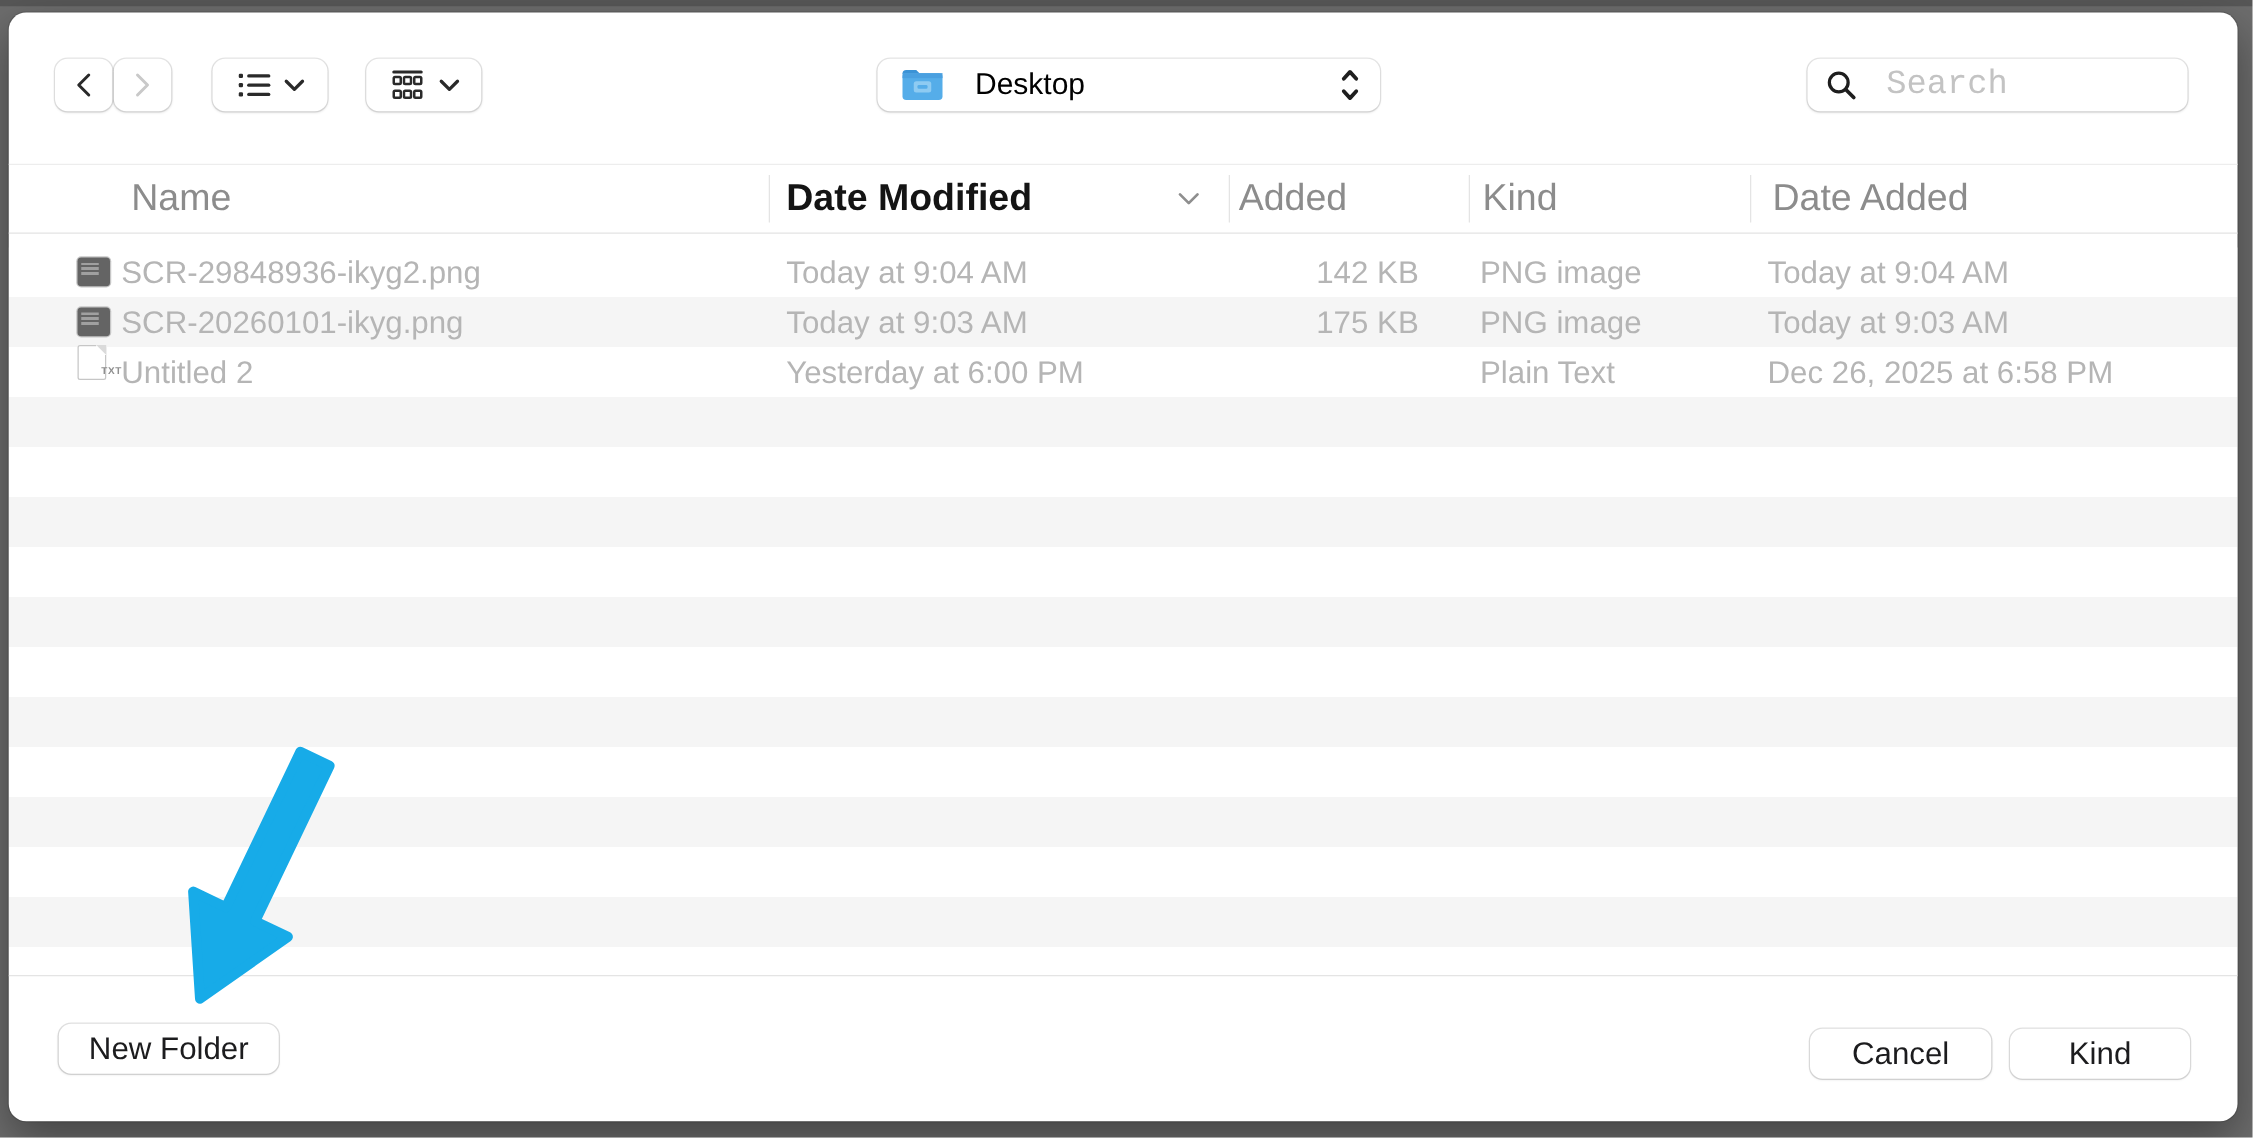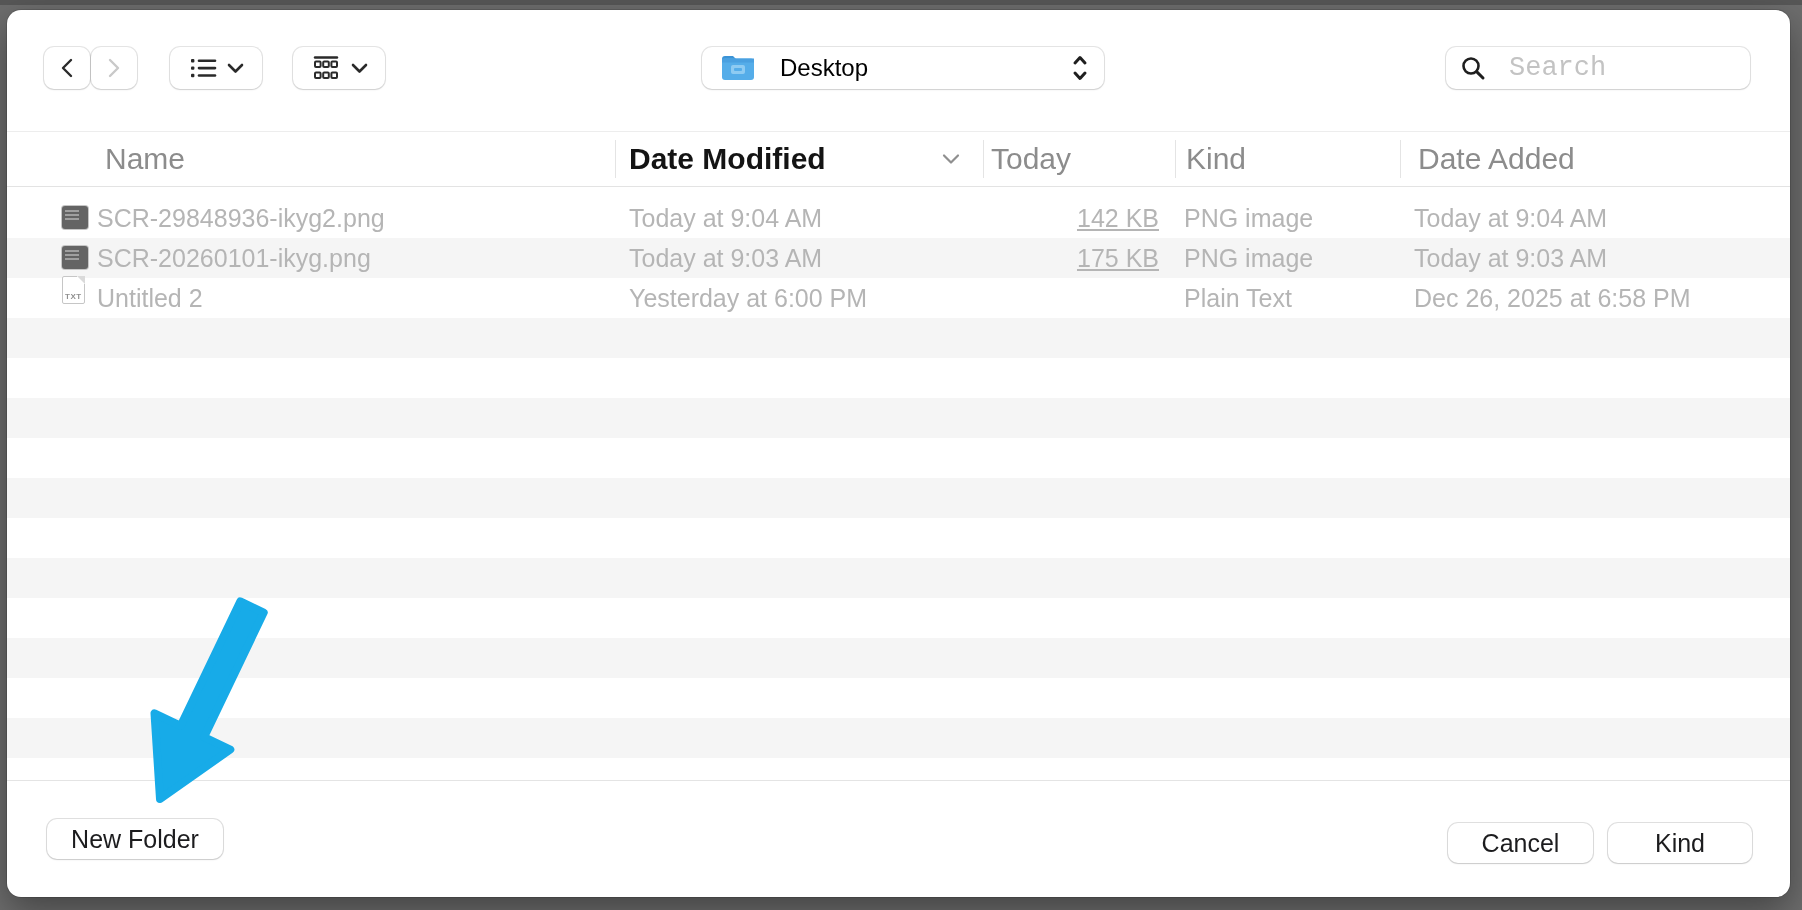--- a/index.html
+++ b/index.html
@@ -53,36 +53,36 @@
   
   .list{ position:absolute; left:0; top:177px; width:100%; height:593px; overflow:hidden; }
   .stripes{
     position:absolute; left:0; top:11px; width:100%; height:582px;
     background:repeating-linear-gradient(to bottom,#ffffff 0 40px,#f5f5f5 40px 80px);
   }
   .filerow{ position:absolute; left:0; width:100%; height:40px; font-size:25px; color:#b5b5b5; }
   .cell{ position:absolute; top:0; height:40px; display:flex; align-items:center; white-space:nowrap; }
   .c-name{ left:90px; }
   .c-mod{ left:622px; }
-  .c-size{ left:976px; width:176px; justify-content:flex-end;text-decoration:underline; }
+  .c-size{ left:952px; width:176px; justify-content:flex-end; }
   .c-kind{ left:1177px; }
   .c-added{ left:1407px; }
 
   .fileicon{ position:absolute; left:55px; top:8px; }
 
   .png-thumb{ width:26px; height:23px; background:#646464; border-radius:3px;
     box-shadow:0 0 0 1px #c6c6c6; position:relative; }
   .png-thumb::before{ content:""; position:absolute; left:3px; top:4px; width:14px; height:10px;
     background:repeating-linear-gradient(to bottom,#a0a0a0 0 2px,transparent 2px 4px); }
 
   .txt-icon{ width:23px; height:28px; background:#fff; border:1px solid #c6c6c6; border-radius:2px;
     position:relative; top:-2px; }
   .txt-icon::before{ content:""; position:absolute; right:-1px; top:-1px; width:0; height:0;
     border-left:8px solid #dadada; border-top:8px solid #fff; transform:rotate(180deg); }
-  .txt-icon span{ position:absolute; left:2px; bottom:2px; font-size:8px; font-weight:700;
+  .txt-icon span{ position:absolute; left:18px; bottom:2px; font-size:8px; font-weight:700;
     color:#8f8f8f; letter-spacing:.5px; }
 
   
   .footer{ position:absolute; left:0; bottom:0; width:100%; height:117px;
     border-top:1px solid #e4e4e4; }
   .pushbtn{
     position:absolute; background:#fff; border-radius:10px;
     box-shadow:0 0 0 1px rgba(0,0,0,.12), 0 1px 2px rgba(0,0,0,.10);
     display:flex; align-items:center; justify-content:center;
     font-size:25px; color:#1c1c1e; cursor:default;
@@ -169,21 +169,21 @@
   </div>
 
   <div class="colheader">
     <div class="h" style="left:98px;">Name</div>
     <div class="vdiv" style="left:608px;"></div>
     <div class="h h-sorted" style="left:622px;">Date Modified</div>
     <svg class="sortchev" width="20" height="14" viewBox="0 0 20 14">
       <polyline points="3,3.5 10,10.5 17,3.5" fill="none" stroke="#8f8f8f" stroke-width="2.2" stroke-linecap="round" stroke-linejoin="round"></polyline>
     </svg>
     <div class="vdiv" style="left:976px;"></div>
-    <div class="h" style="left:984px;">Today</div>
+    <div class="h" style="left:984px;">Added</div>
     <div class="vdiv" style="left:1168px;"></div>
     <div class="h" style="left:1179px;">Kind</div>
     <div class="vdiv" style="left:1393px;"></div>
     <div class="h" style="left:1411px;">Date Added</div>
   </div>
 
   <div class="list">
     <div class="stripes"></div>
 
     <div class="filerow" style="top:11px;">

